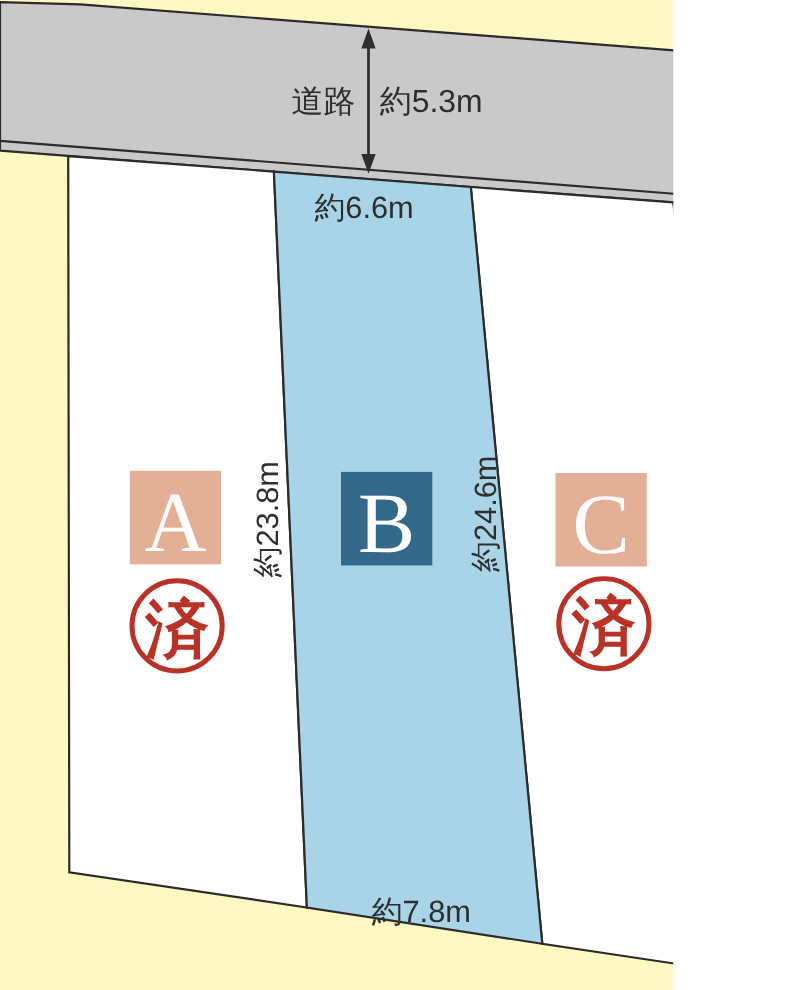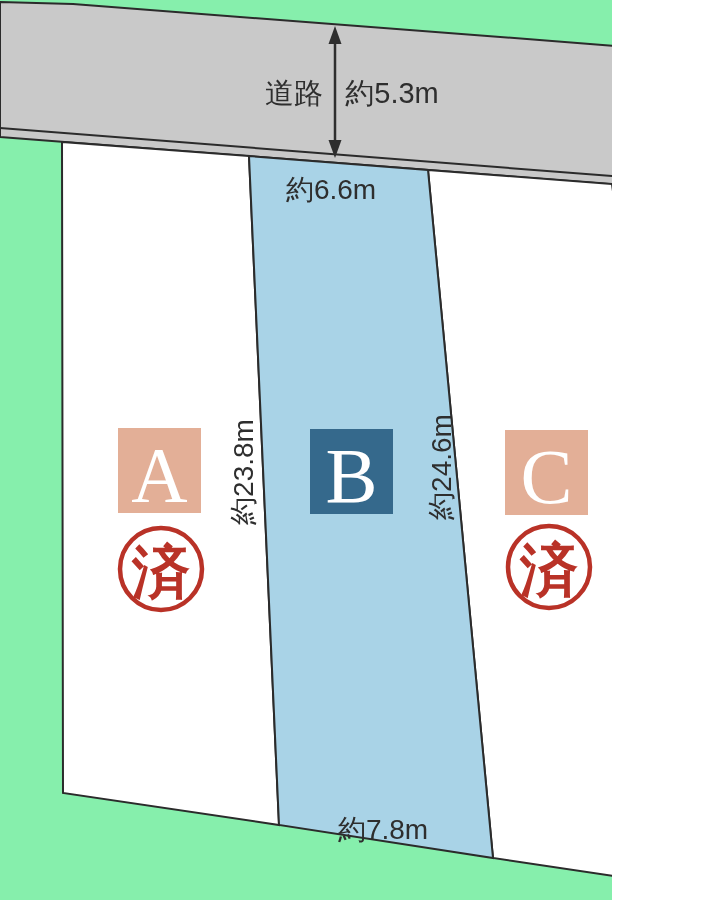--- a/index.html
+++ b/index.html
@@ -1,16 +1,16 @@
 <!DOCTYPE html>
 <html><head>
 <meta charset="utf-8">
 <style>
   html,body{margin:0;padding:0;background:#ffffff;}
-  .stage{position:relative;width:612px;height:900px;background:#86efac;overflow:hidden;
+  .stage{position:relative;width:612px;height:900px;background:#fef9c3;overflow:hidden;
          font-family:"Liberation Sans",sans-serif;}
   svg{display:block;}
   .dim-text{font-family:"Liberation Sans",sans-serif;font-size:28px;fill:#2e2e2e;}
   .road-text{font-family:"Liberation Sans",sans-serif;font-size:29px;fill:#2e2e2e;}
   .plot-letter{font-family:"Liberation Serif",serif;font-size:78px;fill:#ffffff;}
   .stamp-text{font-family:"Liberation Serif",serif;font-size:58px;font-weight:bold;}
   .compass-n{font-family:"Liberation Sans",sans-serif;font-size:33px;font-weight:bold;fill:#151515;}
   .boundary{stroke:#2b2b2b;stroke-width:2;}
 </style>
 </head>

